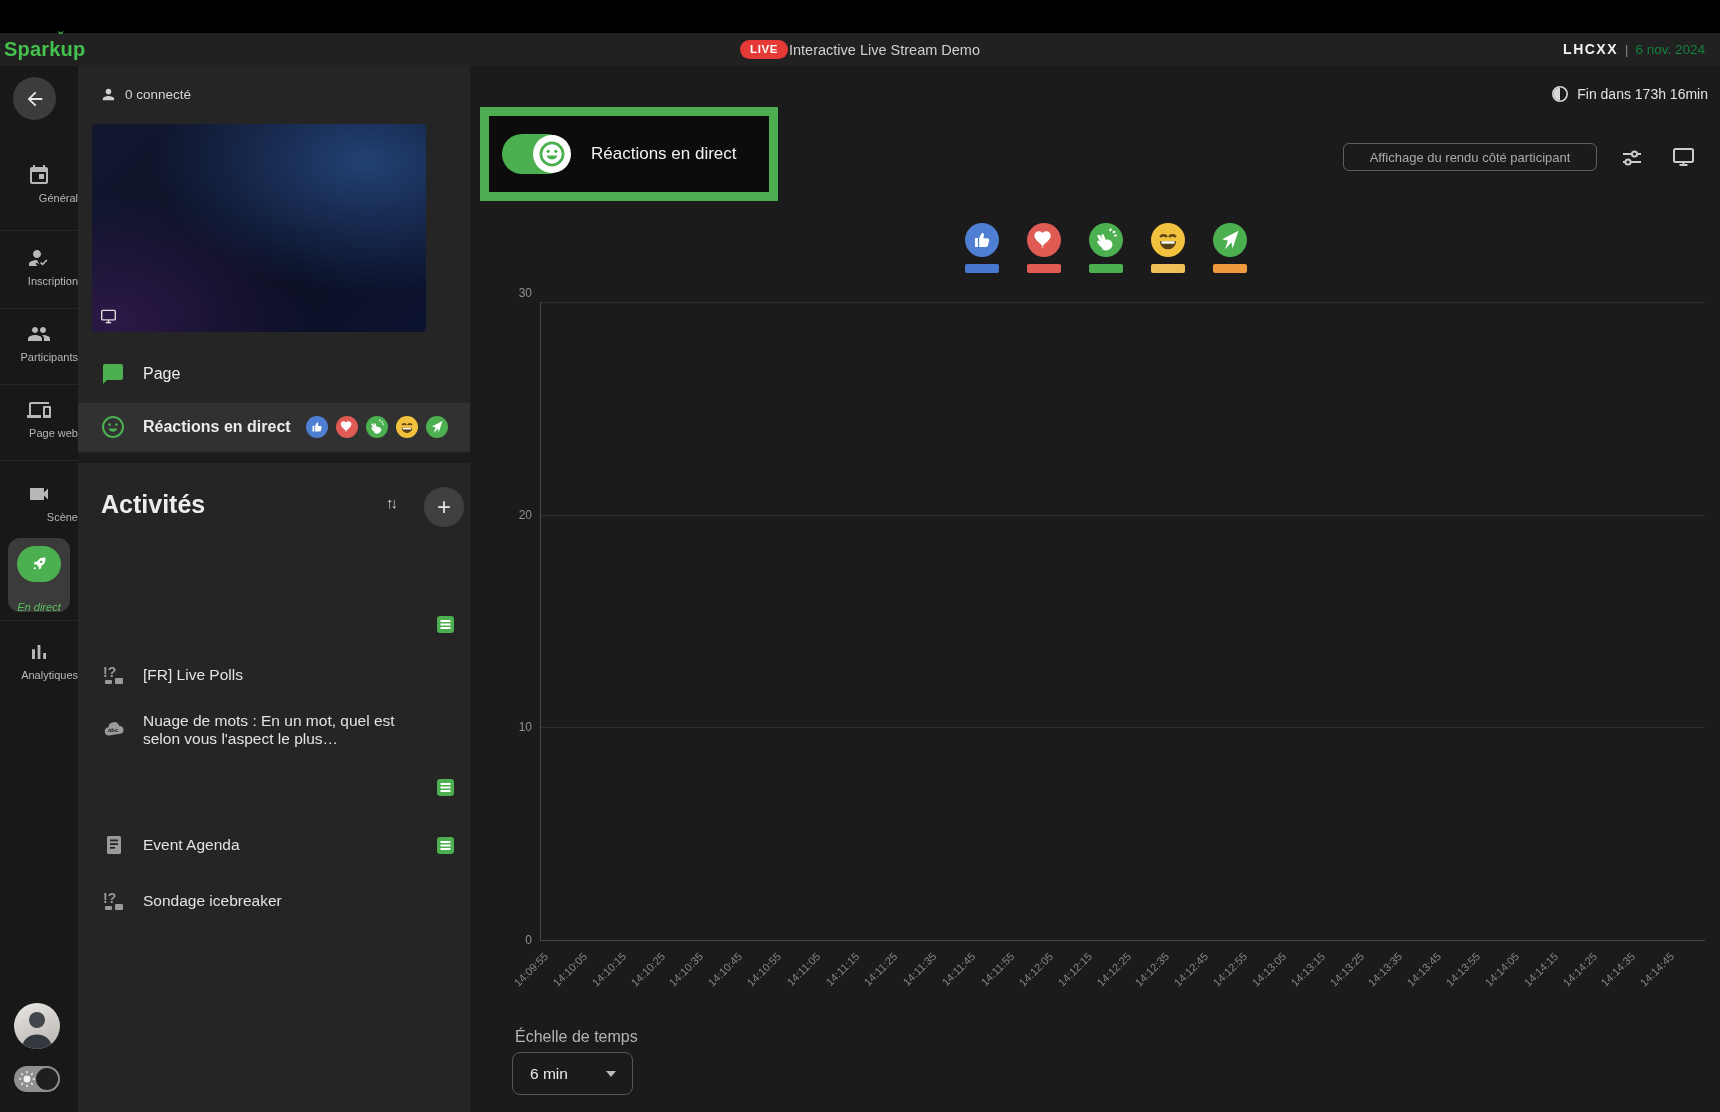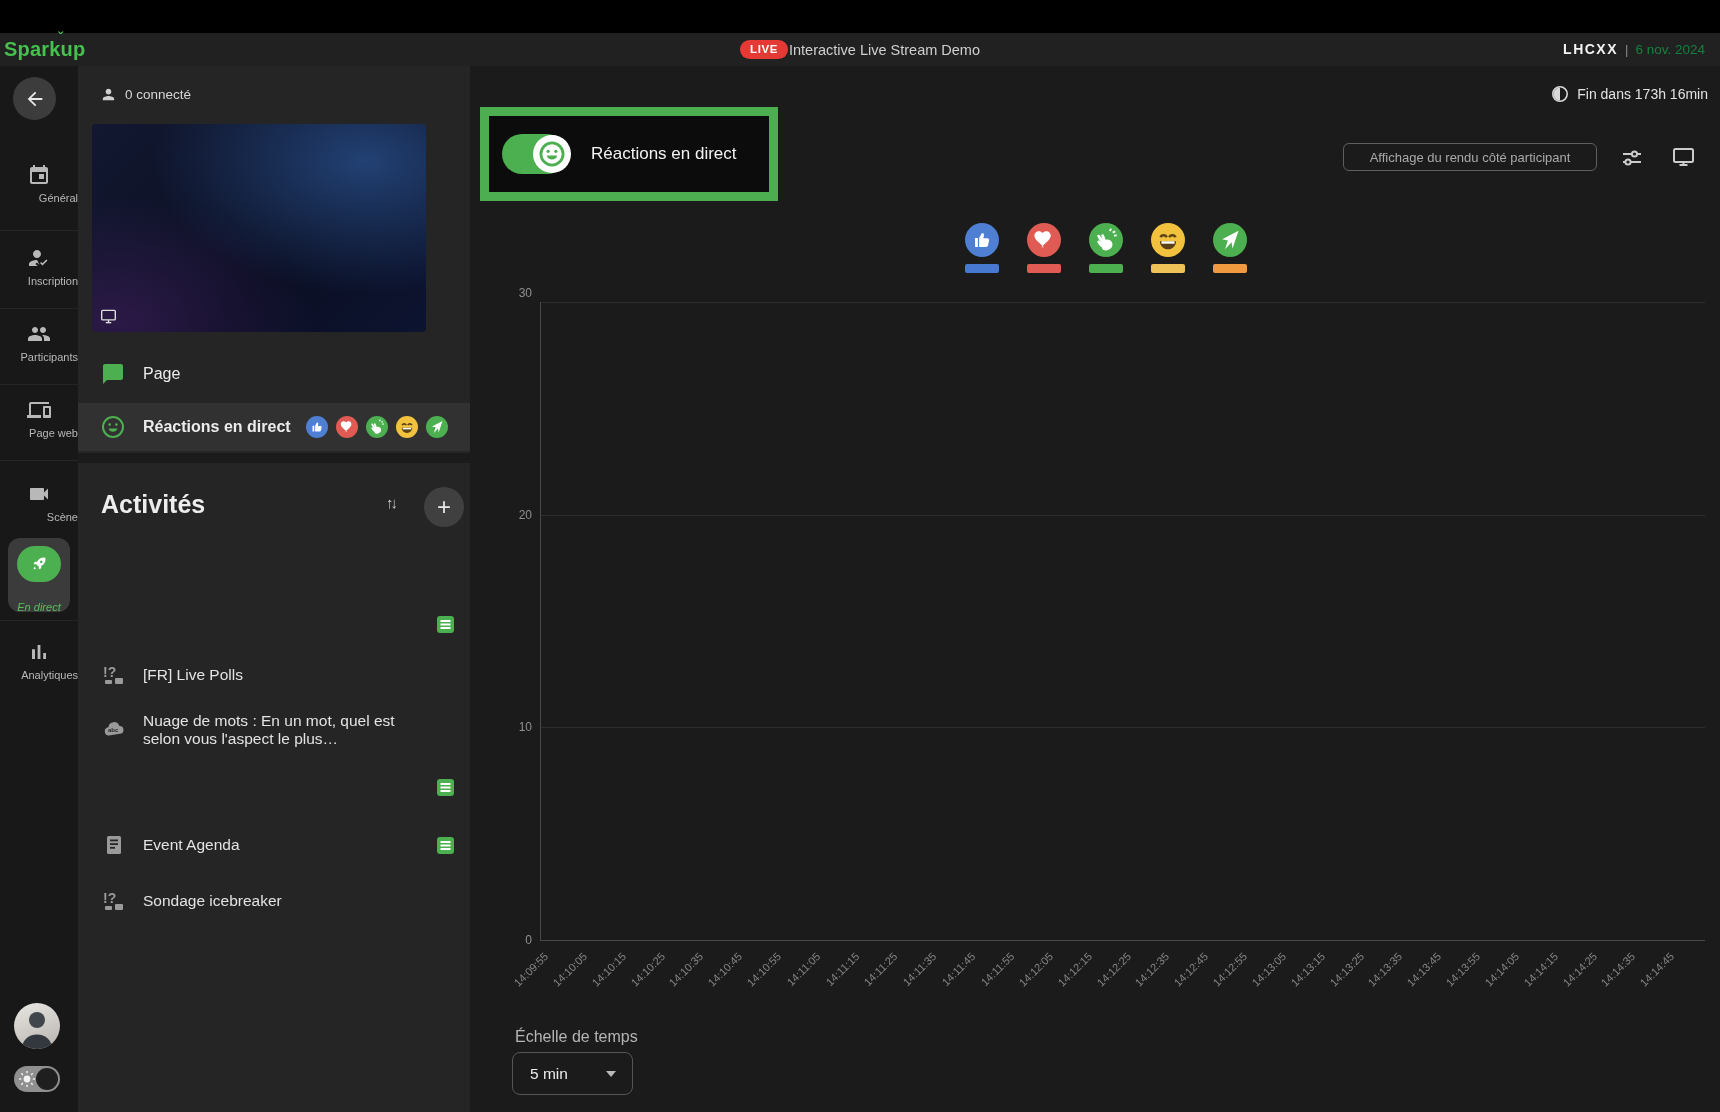--- a/index.html
+++ b/index.html
@@ -525,16 +525,16 @@
       <div class="xlab-anchor" style="left: 1629.17px; top: 950px;">
         <span class="xlab">14:14:35</span>
       </div>
       <div class="xlab-anchor" style="left: 1668px; top: 950px;">
         <span class="xlab">14:14:45</span>
       </div>
     </div>
 
   <div class="timescale-label">Échelle de temps</div>
   <div class="timescale-select">
-    <span class="timescale-value">5 min</span>
+    <span class="timescale-value">6 min</span>
     <span class="caret-down"></span>
   </div>
 </div>
 
 </body></html>

